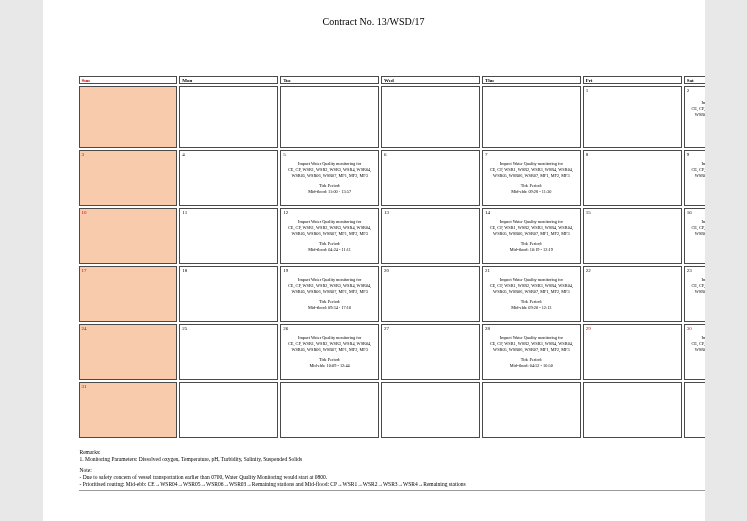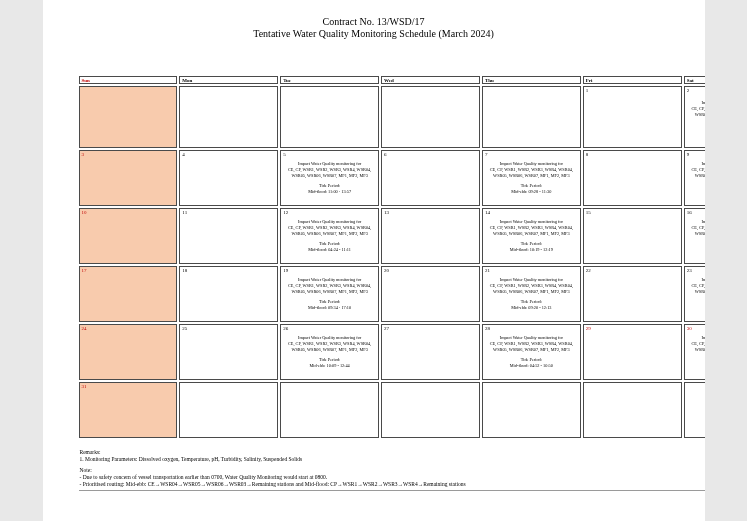--- a/index.html
+++ b/index.html
@@ -38,21 +38,20 @@
   .note-gap { height:4px; }
   .bottom-rule { position:absolute; left:36px; width:704px; top:490px; border-top:1px solid #9a9a9a; }
 </style>
 </head>
 <body>
 
 <div class="page">
 
   <div class="title-block">
     <div class="title-line">Contract No. 13/WSD/17</div>
-    <div class="title-line">Tentative Water Quality Monitoring Schedule (March 2024)</div>
   </div>
 
   <div class="cal">
       <div class="hcell sun">Sun</div>
       <div class="hcell">Mon</div>
       <div class="hcell">Tue</div>
       <div class="hcell">Wed</div>
       <div class="hcell">Thu</div>
       <div class="hcell">Fri</div>
       <div class="hcell">Sat</div>

